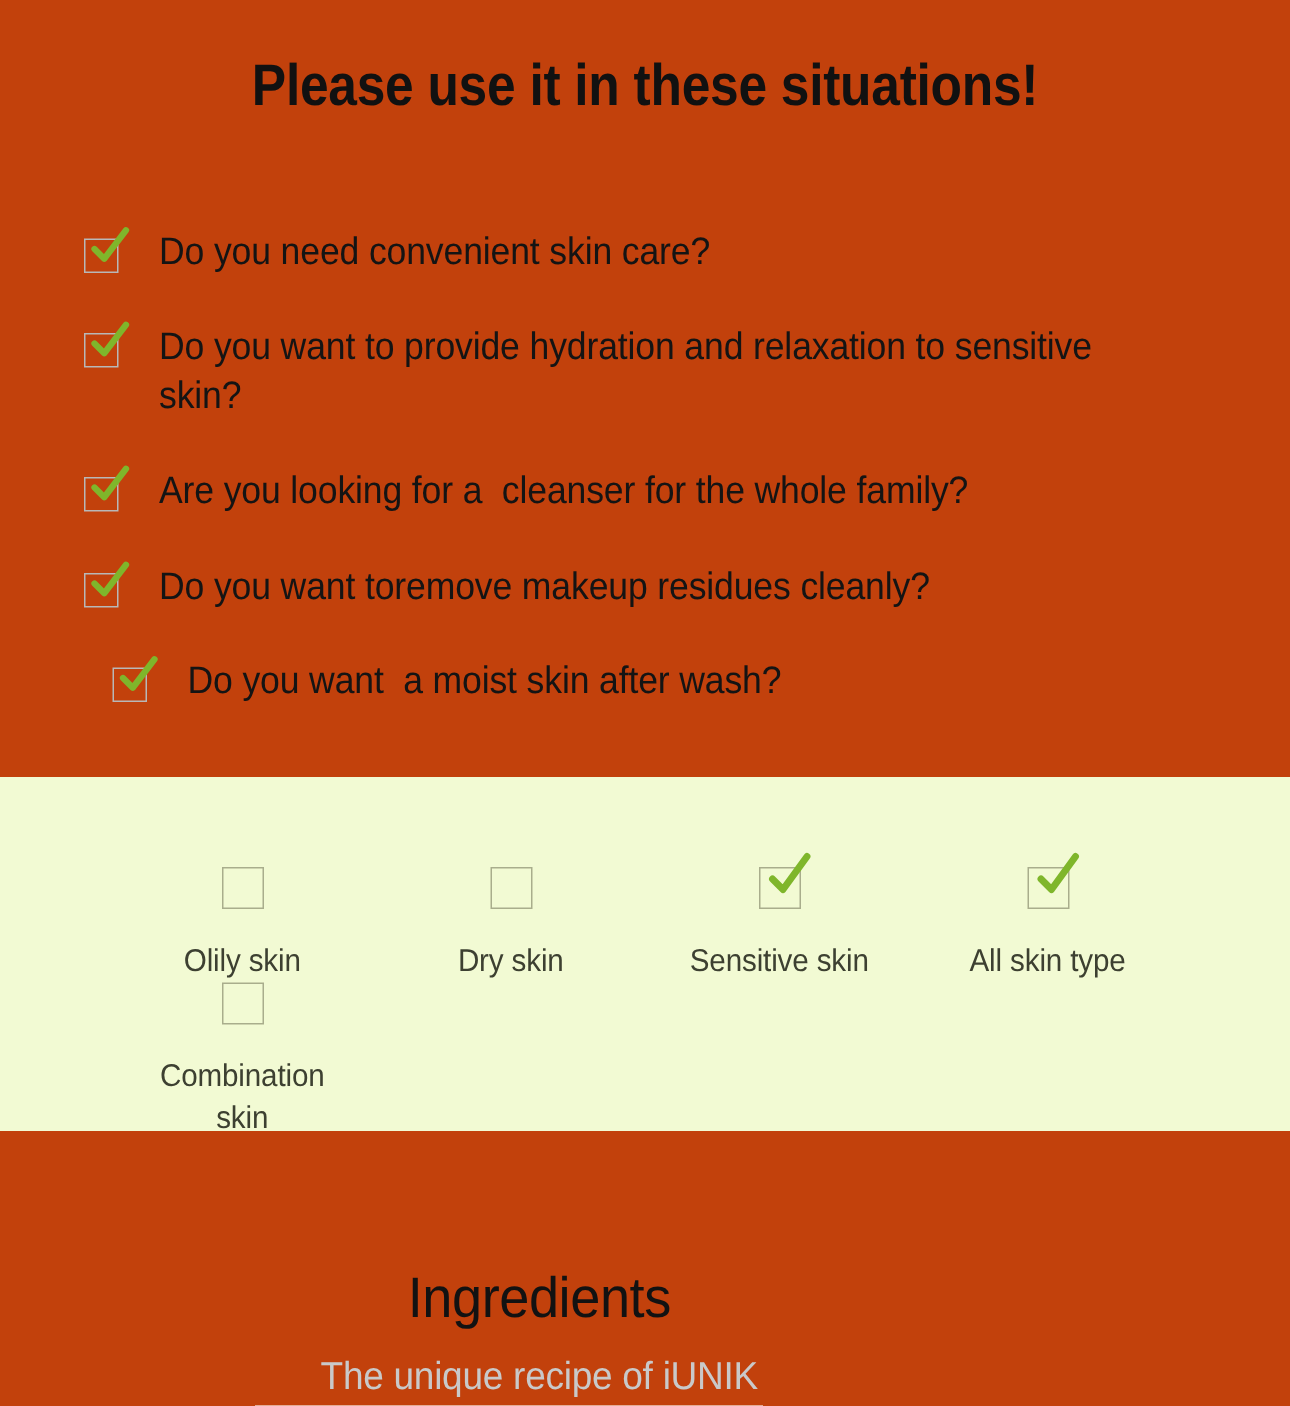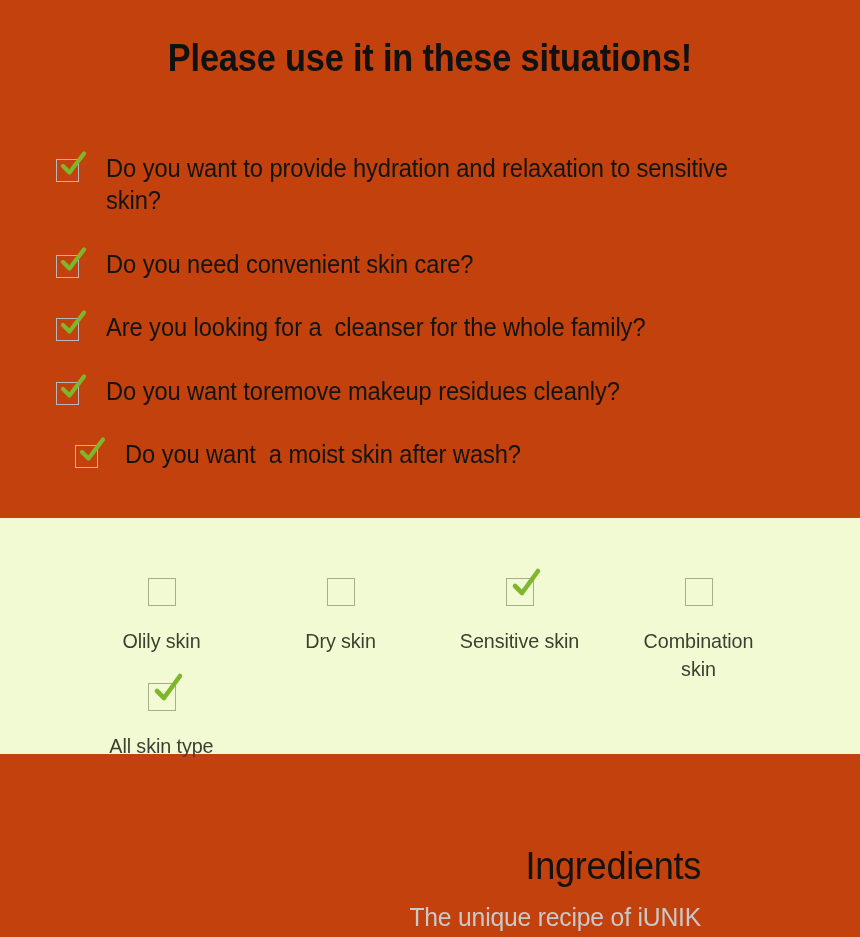--- a/index.html
+++ b/index.html
@@ -132,21 +132,21 @@
     letter-spacing: -0.1px;
     max-width: 135px;
   }
 
   
   .ingredients {
     position: absolute;
     left: 0;
     top: 845px;
     width: 719px;
-    text-align: right;
+    text-align: center;
   }
   .ingredients-title {
     font-size: 38px;
     font-weight: 400;
     color: #121212;
     letter-spacing: -0.3px;
     transform: scaleX(0.95);
   }
   .ingredients-sub {
     margin-top: 14px;
@@ -165,30 +165,30 @@
   <div class="section-title">Please use it in these situations!</div>
 
   <div class="checklist">
 
     <div class="check-row">
       <span class="cbox">
         <svg class="tick" viewBox="0 0 30 30">
           <path d="M5 15 L11.5 21.5 L26 2.5" fill="none" stroke="#7fb62b" stroke-width="4.2" stroke-linecap="round" stroke-linejoin="round"></path>
         </svg>
       </span>
+      <span class="check-text">Do you need convenient skin care?</span>
+    </div>
+
+    <div class="check-row">
+      <span class="cbox">
+        <svg class="tick" viewBox="0 0 30 30">
+          <path d="M5 15 L11.5 21.5 L26 2.5" fill="none" stroke="#7fb62b" stroke-width="4.2" stroke-linecap="round" stroke-linejoin="round"></path>
+        </svg>
+      </span>
       <span class="check-text">Do you want to provide hydration and relaxation to sensitive skin?</span>
-    </div>
-
-    <div class="check-row">
-      <span class="cbox">
-        <svg class="tick" viewBox="0 0 30 30">
-          <path d="M5 15 L11.5 21.5 L26 2.5" fill="none" stroke="#7fb62b" stroke-width="4.2" stroke-linecap="round" stroke-linejoin="round"></path>
-        </svg>
-      </span>
-      <span class="check-text">Do you need convenient skin care?</span>
     </div>
 
     <div class="check-row">
       <span class="cbox">
         <svg class="tick" viewBox="0 0 30 30">
           <path d="M5 15 L11.5 21.5 L26 2.5" fill="none" stroke="#7fb62b" stroke-width="4.2" stroke-linecap="round" stroke-linejoin="round"></path>
         </svg>
       </span>
       <span class="check-text">Are you looking for a  cleanser for the whole family?</span>
     </div>
@@ -229,33 +229,33 @@
       <div class="skin-col">
         <span class="skin-cbox">
           <svg class="tick" viewBox="0 0 34 34">
             <path d="M6 18 L13 25 L29 3" fill="none" stroke="#7fb62b" stroke-width="4.6" stroke-linecap="round" stroke-linejoin="round"></path>
           </svg>
         </span>
         <span class="skin-label">Sensitive skin</span>
       </div>
 
       <div class="skin-col">
-        <span class="skin-cbox"></span>
-        <span class="skin-label">Combination skin</span>
-      </div>
-
-      <div class="skin-col">
         <span class="skin-cbox">
           <svg class="tick" viewBox="0 0 34 34">
             <path d="M6 18 L13 25 L29 3" fill="none" stroke="#7fb62b" stroke-width="4.6" stroke-linecap="round" stroke-linejoin="round"></path>
           </svg>
         </span>
         <span class="skin-label">All skin type</span>
       </div>
 
+      <div class="skin-col">
+        <span class="skin-cbox"></span>
+        <span class="skin-label">Combination skin</span>
+      </div>
+
     </div>
   </div>
 
   <div class="ingredients">
     <div class="ingredients-title">Ingredients</div>
     <div class="ingredients-sub">The unique recipe of iUNIK</div>
   </div>
 
 </div>
 

